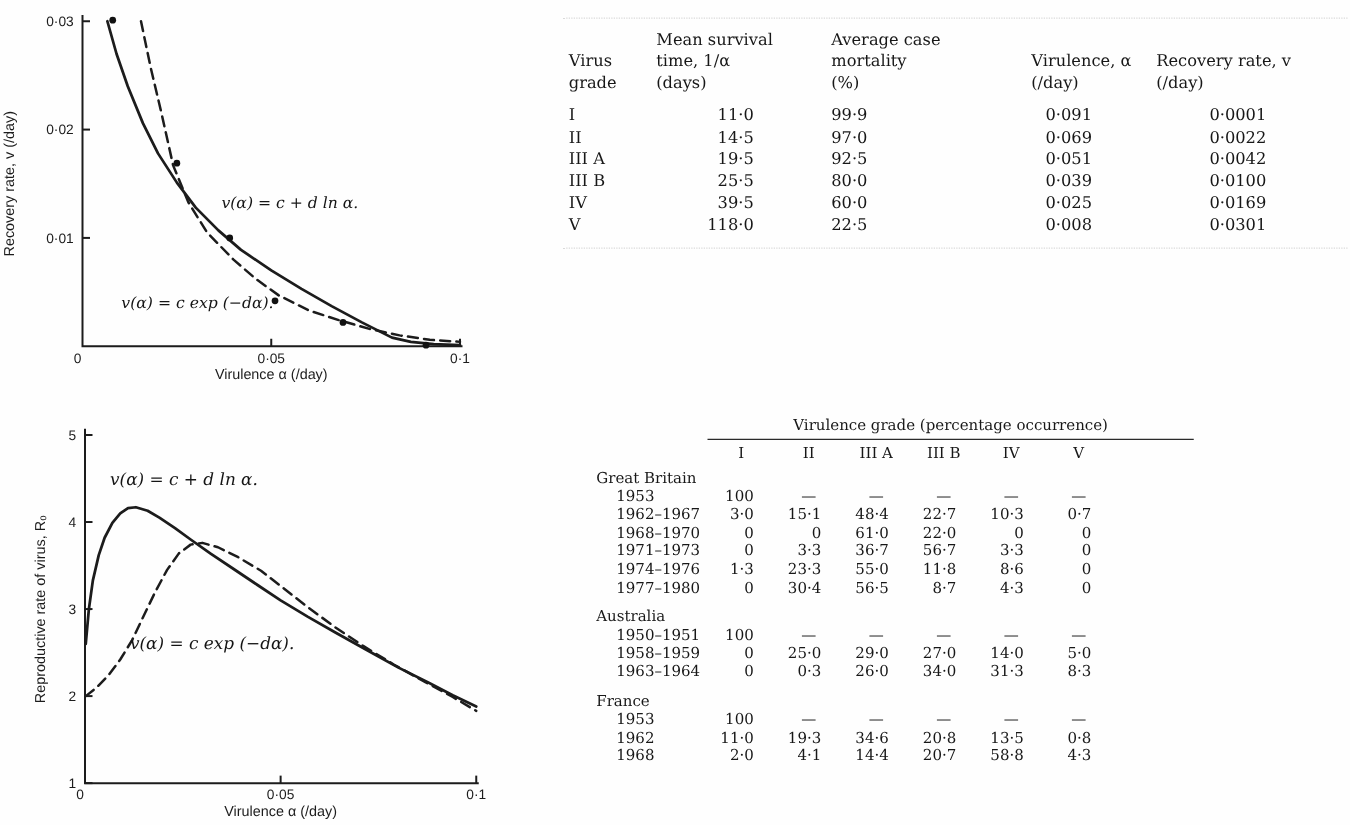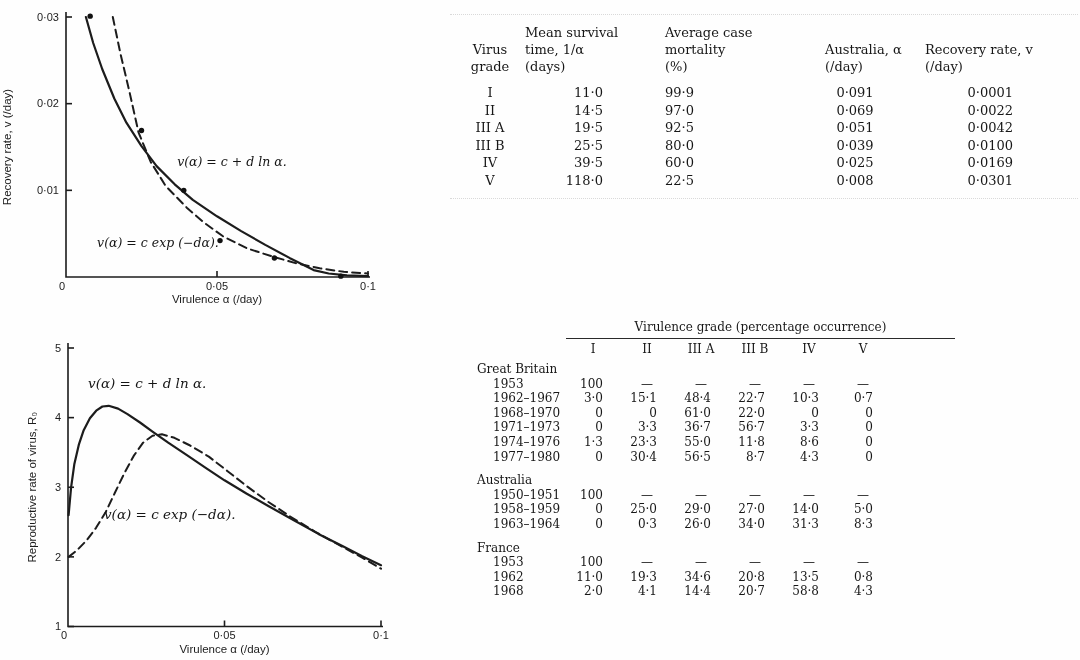--- a/index.html
+++ b/index.html
@@ -14,29 +14,29 @@
   .eq{font-family:"DejaVu Serif",serif;font-style:italic;fill:#141414;}
   .dot{fill:#111;stroke:none;}
 
   .faint-rule{position:absolute;border-top:1px dotted #d9d9d9;height:0;}
 
   
   #table1{position:absolute;left:455px;top:24px;width:620px;font-size:13px;color:#171717;}
   .t1-row{display:grid;grid-template-columns:70px 140px 160px 100px 150px;}
   .t1-head{align-items:end;margin-bottom:9px;}
   .t1-head .cell{line-height:17px;}
-  .t1-row .c0{text-align:center;}
+  .t1-row .c0{text-align:left;}
   .t1-data .cell{line-height:17.6px;}
   .t1-data .c1{text-align:right;padding-right:62px;}
   .t1-data .c2{text-align:left;padding-right:70px;}
   .t1-data .c3{text-align:center;padding-right:40px;}
   .t1-data .c4{text-align:right;padding-right:62px;}
 
   
-  #table2{position:absolute;left:455px;top:320px;width:500px;font-size:12px;color:#171717;}
+  #table2{position:absolute;left:455px;top:333px;width:500px;font-size:12px;color:#171717;}
   .t2-grid{display:grid;grid-template-columns:111px repeat(6,54px) 1fr;}
   .t2-title{grid-column:2/9;text-align:center;line-height:15px;}
   .t2-rule{grid-column:2/9;border-top:1.4px solid #2a2a2a;height:0;margin:3px 0 3px;}
   .t2-head .gcell{text-align:center;line-height:15px;}
   .t2-row{line-height:14.6px;}
   .t2-region{grid-column:1/9;padding-left:22px;margin-top:9px;}
   .t2-period{padding-left:38px;}
   .t2-val{text-align:right;padding-right:17px;}
   .t2-dash{text-align:center;padding-right:0;}
 </style>
@@ -84,21 +84,21 @@
           <div>Mean survival</div>
           <div>time, 1/α</div>
           <div>(days)</div>
         </div>
         <div class="cell c2">
           <div>Average case</div>
           <div>mortality</div>
           <div>(%)</div>
         </div>
         <div class="cell c3">
-          <div>Australia, α</div>
+          <div>Virulence, α</div>
           <div>(/day)</div>
         </div>
         <div class="cell c4">
           <div>Recovery rate, v</div>
           <div>(/day)</div>
         </div>
       </div>
       <div class="t1-row t1-data">
         <div class="cell c0">I</div>
         <div class="cell c1">11·0</div>

